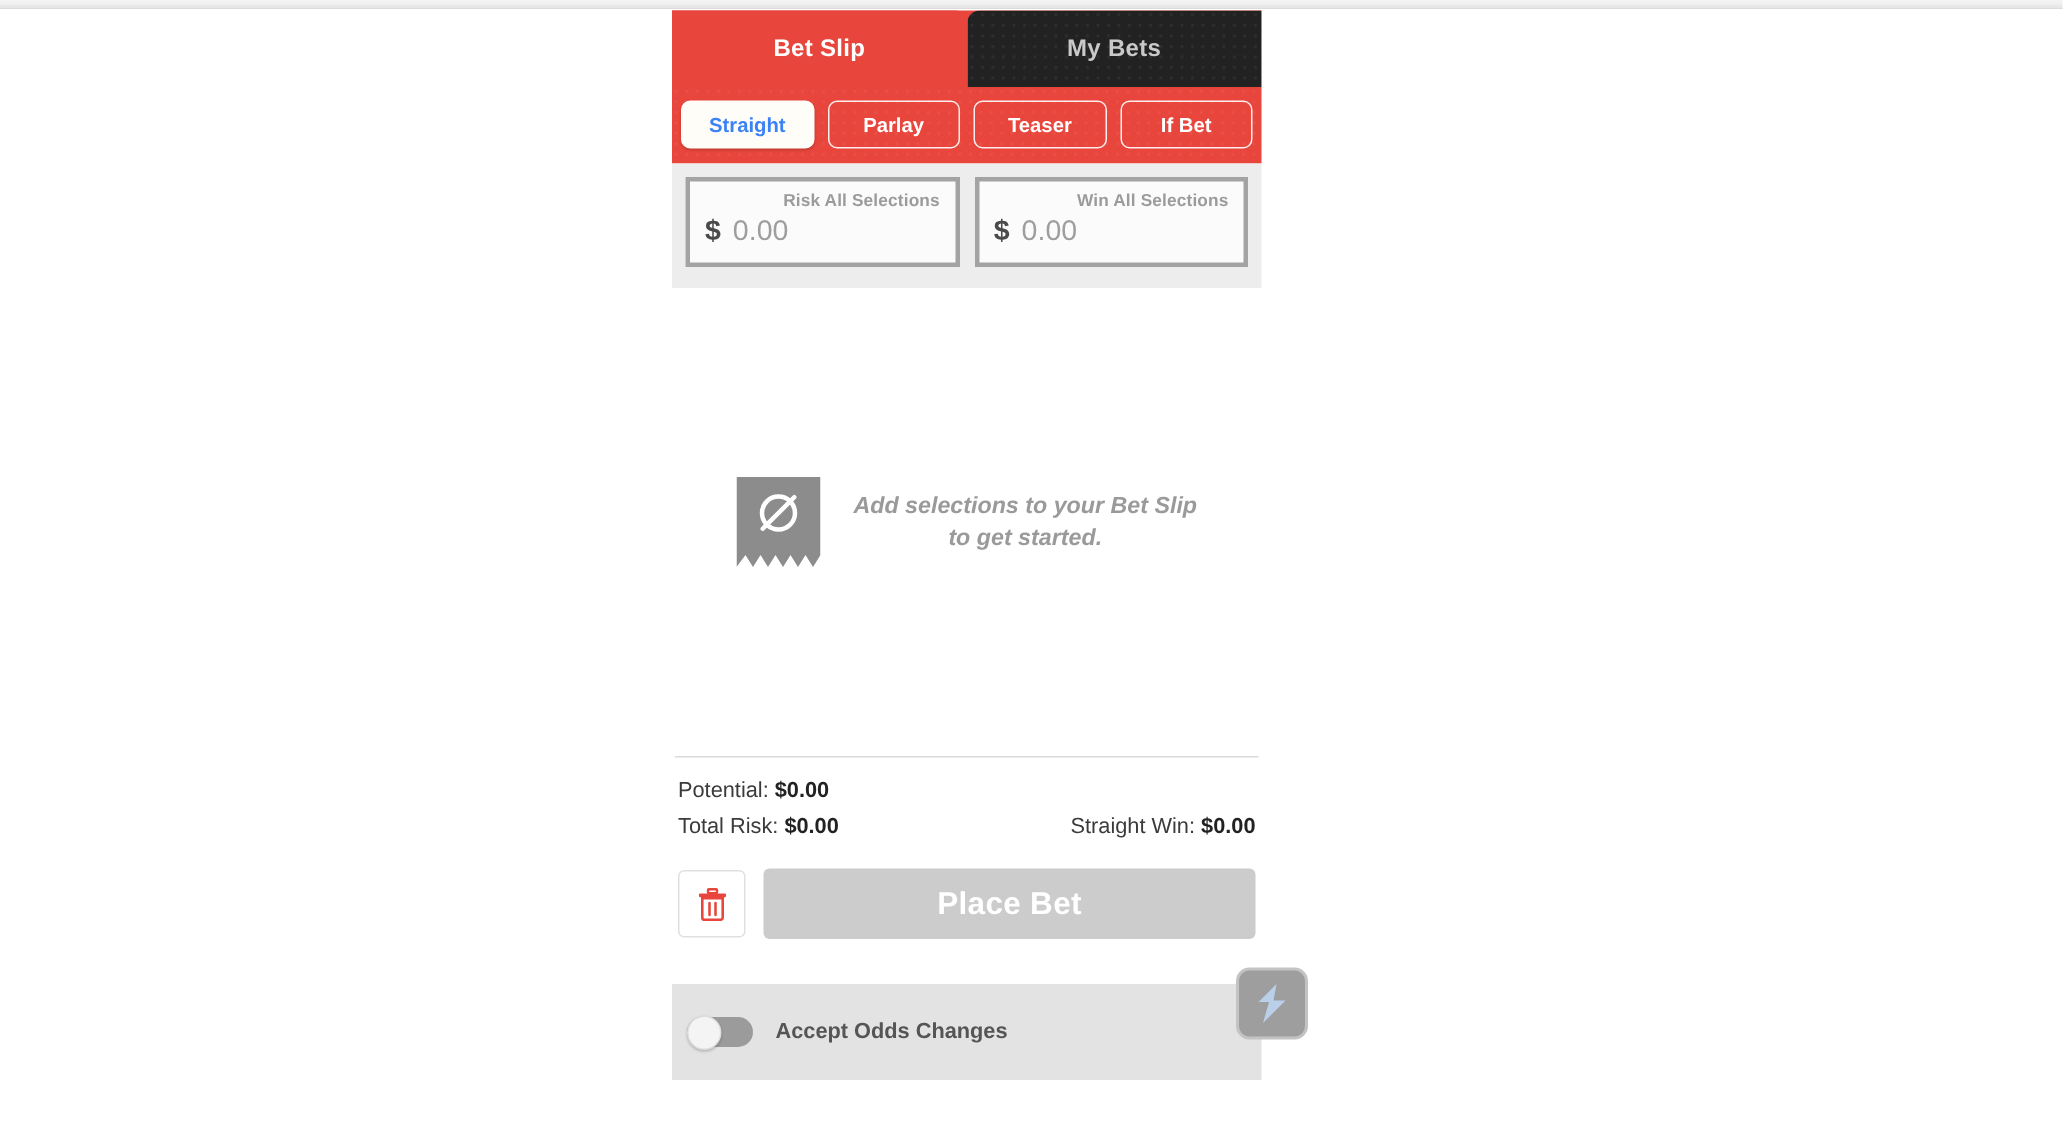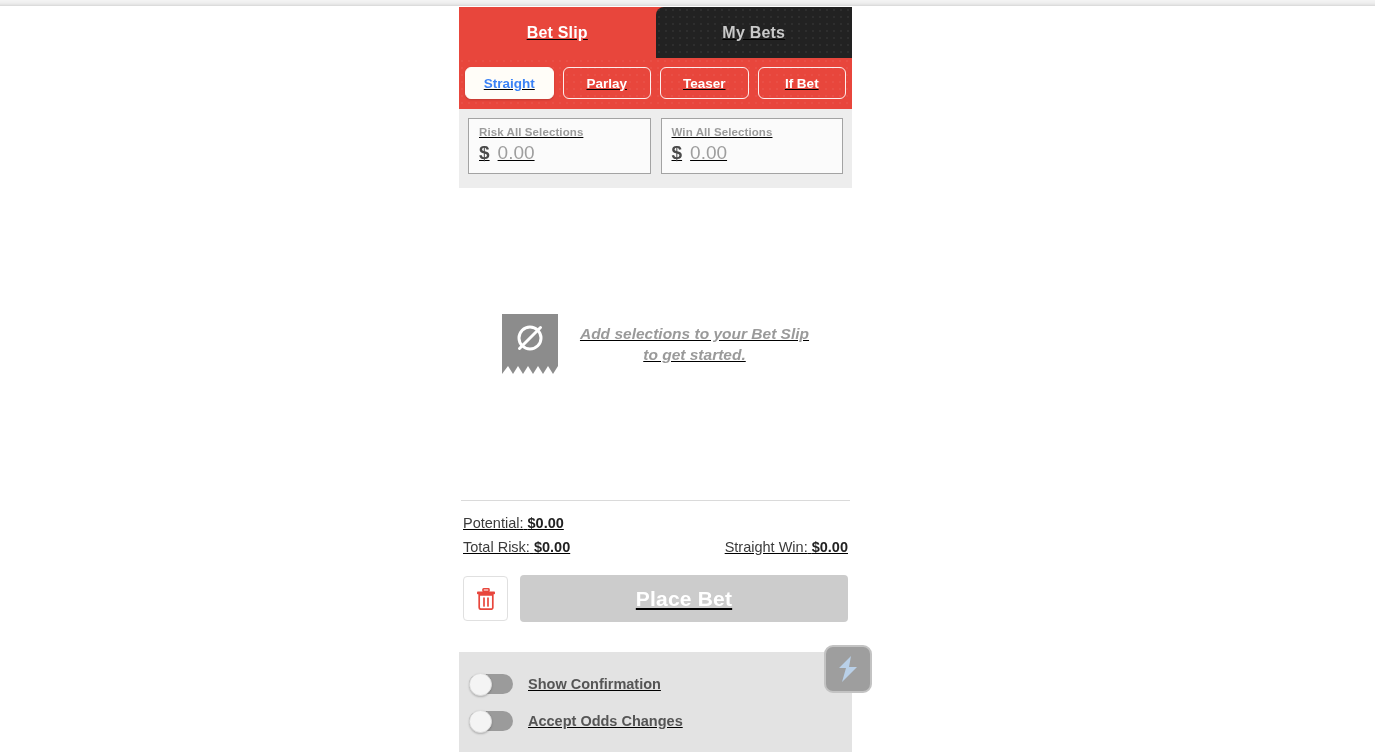--- a/index.html
+++ b/index.html
@@ -19,25 +19,24 @@
     width: 1375px;
     height: 6px;
     background: linear-gradient(to bottom, #f4f4f4 0%, #eeeeee 60%, #e2e2e2 100%);
     border-bottom: 1px solid #dcdcdc;
   }
 
   
   .betslip {
     position: absolute;
     top: 7px;
-    left: 459px;
+    left: 448px;
     width: 393px;
     height: 733px;
     background: #ffffff;
-    text-decoration: underline;
   }
 
   
   .tabs {
     display: flex;
     height: 51px;
     background: #e8463c;
   }
   .tab {
     flex: 1 1 0;
@@ -99,22 +98,23 @@
   
   .amounts-strip {
     background: #ededed;
     padding: 9px 9px 14px 9px;
     display: flex;
     gap: 10px;
   }
   .amount-box {
     flex: 1 1 0;
     background: #fbfbfb;
-    border: 1px solid #a3a3a3;
+    border: 3px solid #a3a3a3;
     padding: 7px 10px 9px 10px;
+    text-align: right;
   }
   .amount-label {
     font-size: 11.5px;
     font-weight: bold;
     color: #9b9b9b;
     letter-spacing: .1px;
     margin-bottom: 4px;
   }
   .amount-value {
     font-size: 19px;
@@ -336,27 +336,20 @@
     </div>
     <button class="place-bet">Place Bet</button>
   </div>
 
   <div class="options">
     <div class="option-row">
       <div class="switch">
         <div class="track"></div>
         <div class="knob"></div>
       </div>
-      <span class="option-label">Show Confirmation</span>
-    </div>
-    <div class="option-row">
-      <div class="switch">
-        <div class="track"></div>
-        <div class="knob"></div>
-      </div>
       <span class="option-label">Accept Odds Changes</span>
     </div>
   </div>
 
 </div>
 
 <div class="fab">
   <svg viewBox="0 0 26 28">
     <path d="M16 1 L4 13 L11 13 L7 27 L22 12 L14 12 Z" fill="#b9d0e8"></path>
   </svg>

